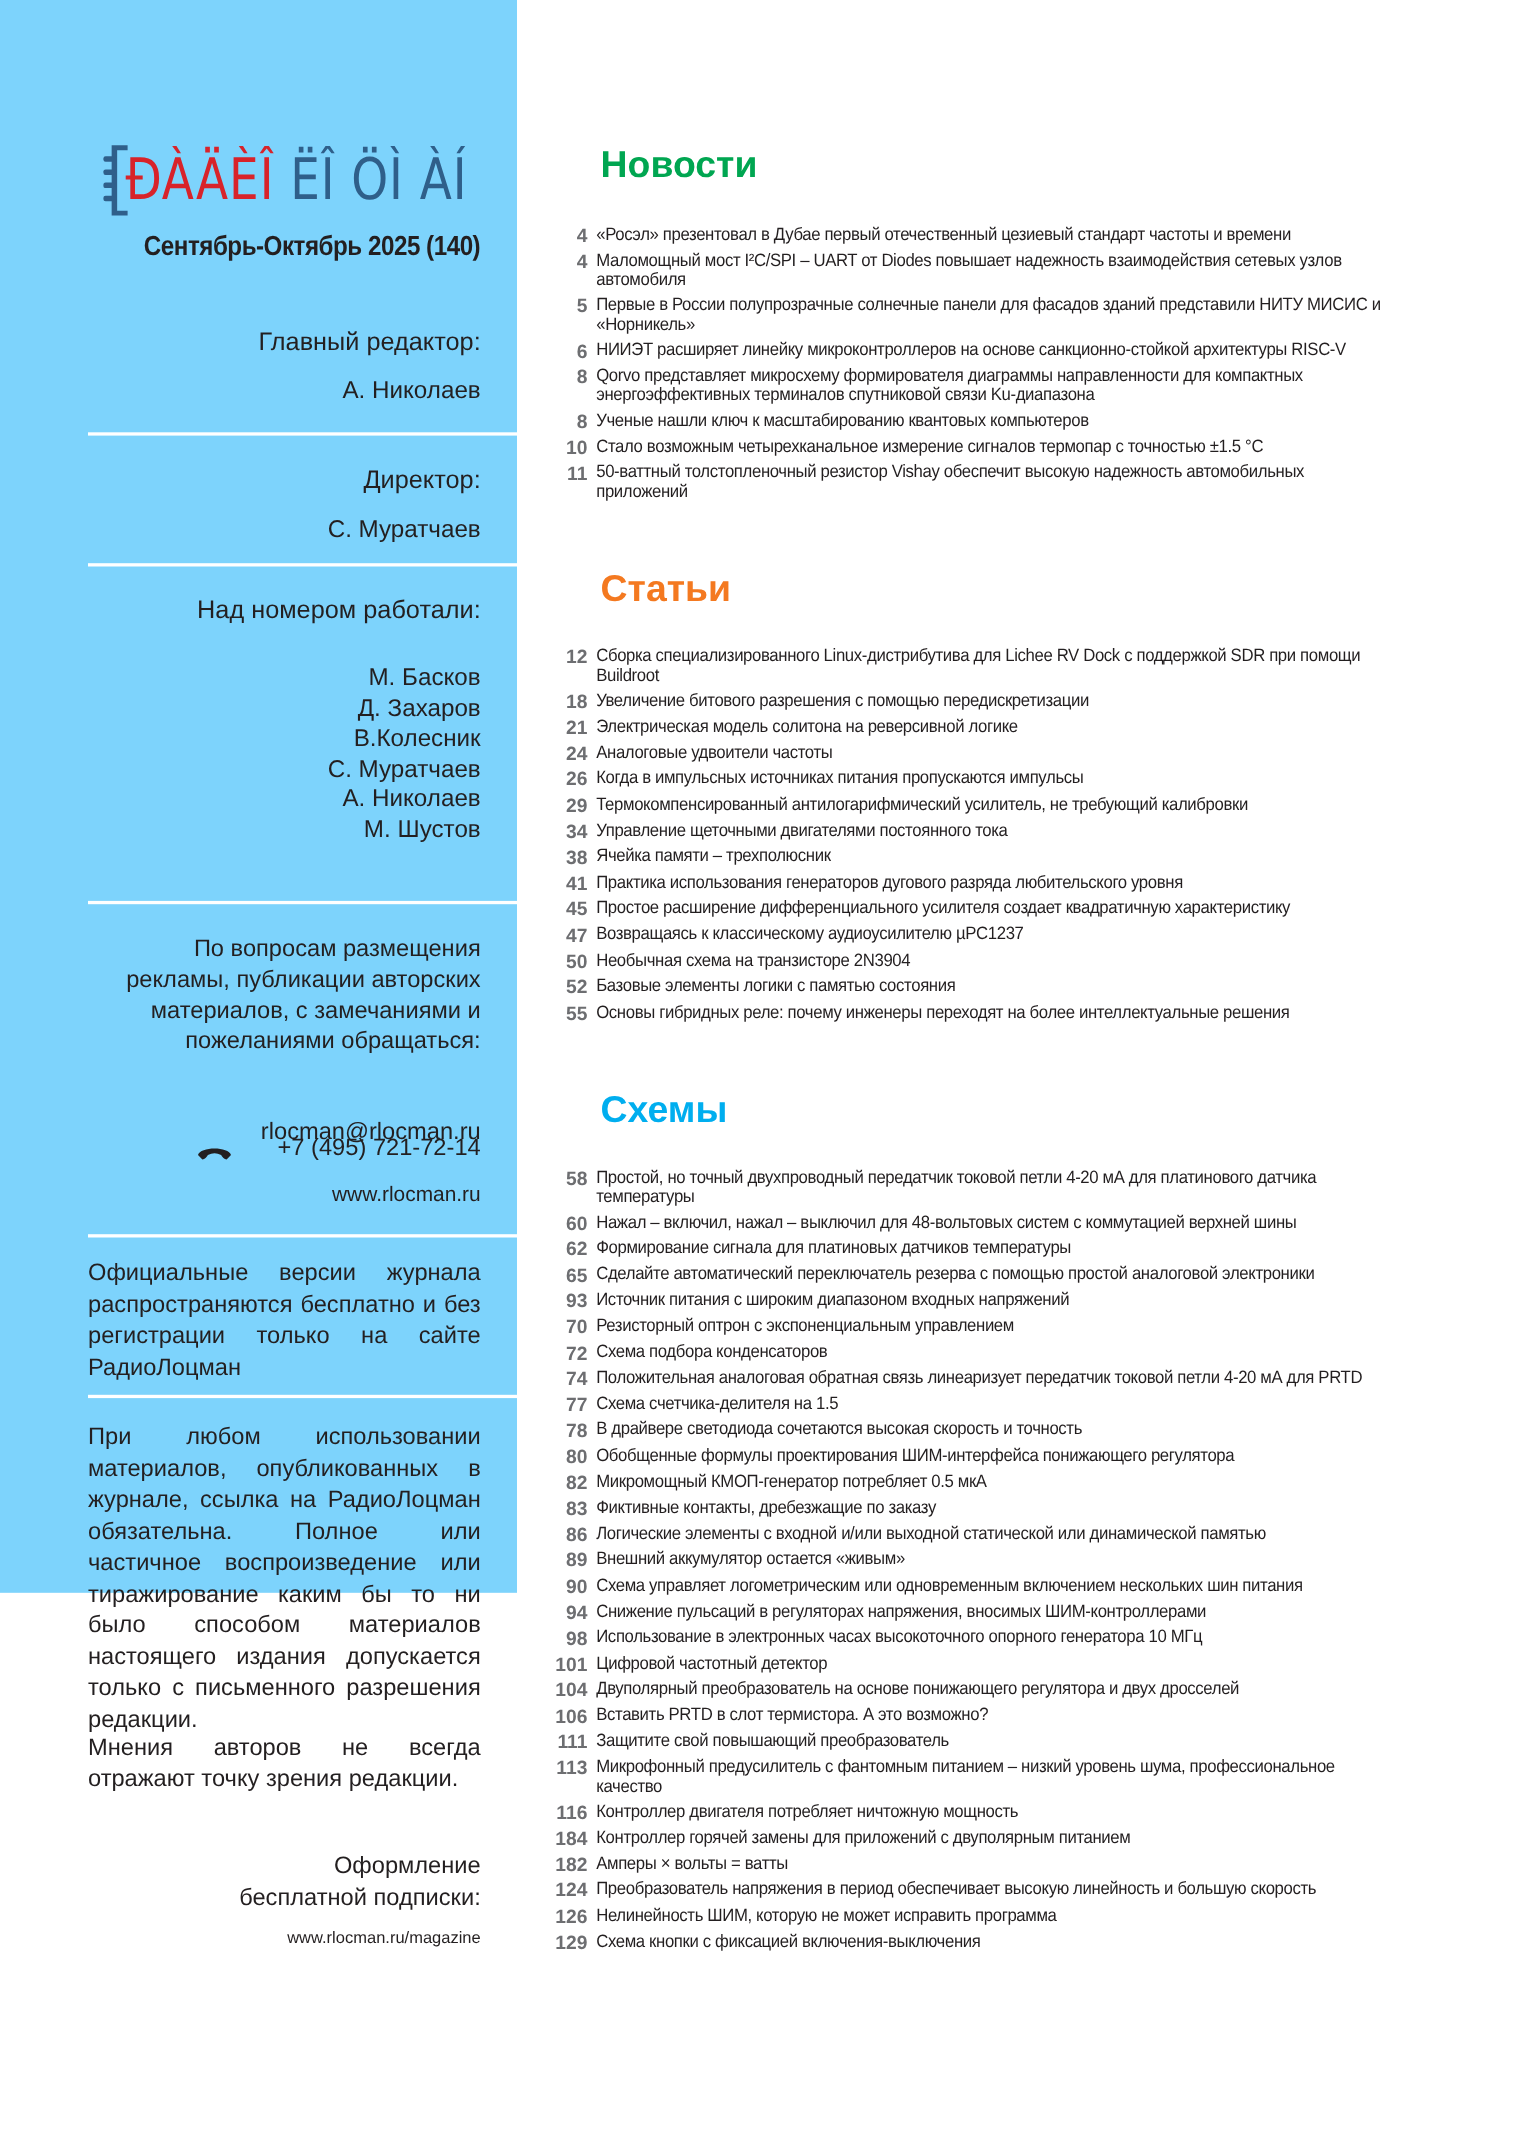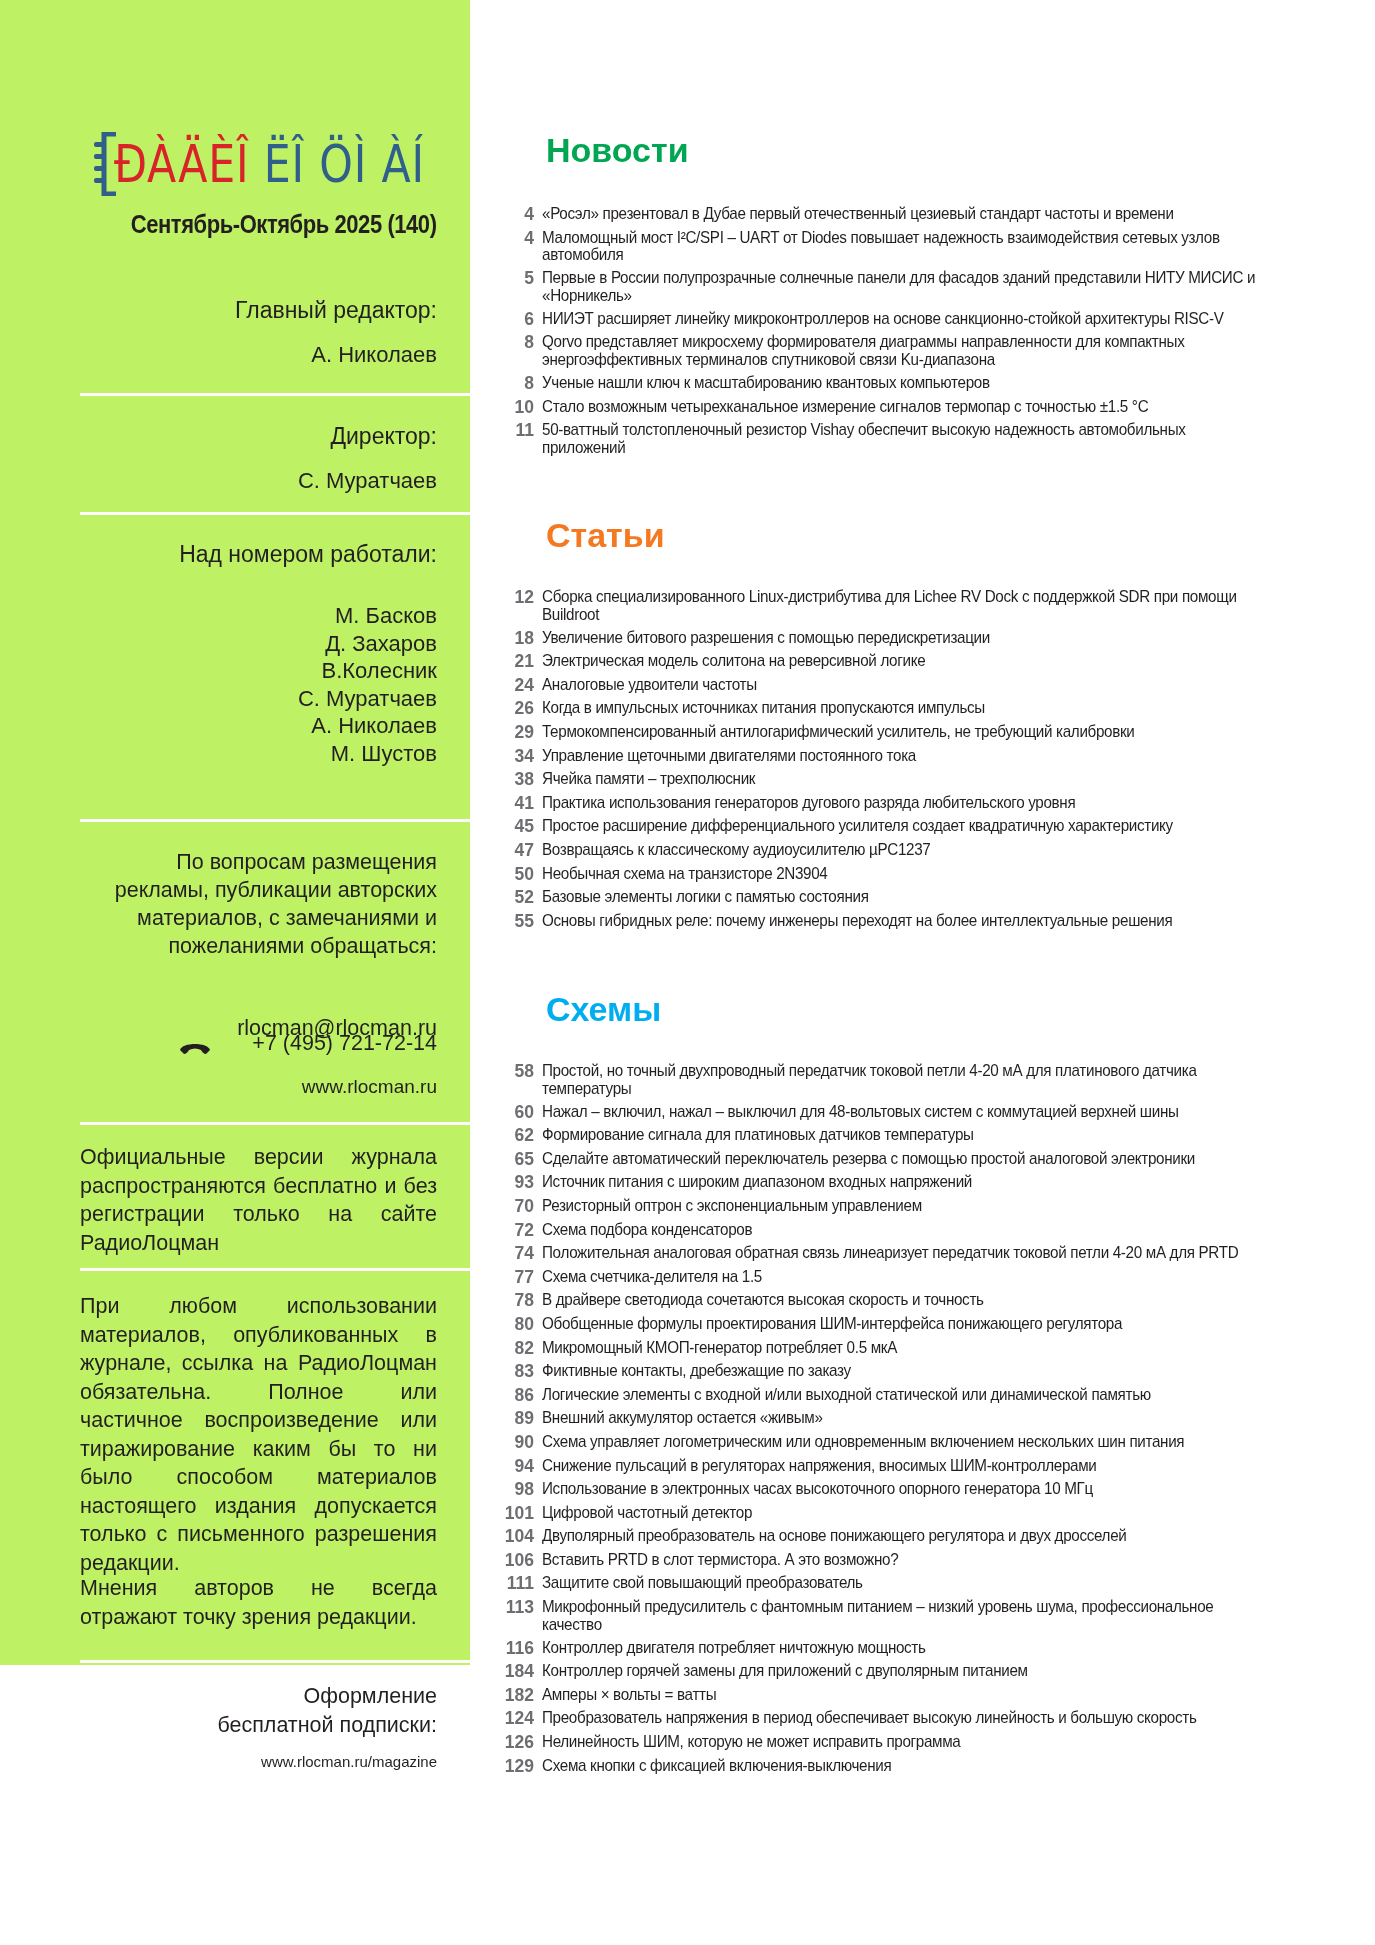--- a/index.html
+++ b/index.html
@@ -1,22 +1,22 @@
 <!DOCTYPE html>
 <html><head>
 <meta charset="utf-8">
 <style>
   * { box-sizing: border-box; margin: 0; padding: 0; }
   html, body { width: 1375px; height: 1945px; background: #ffffff; overflow: hidden; }
   body { position: relative; font-family: "Liberation Sans", sans-serif; color: #231f20; }
 
   
   .sidebar {
-    position: absolute; left: 0; top: 0; width: 470px; height: 1665px;
-    background: #bef264;
+    position: absolute; left: 0; top: 0; width: 470px; height: 1448px;
+    background: #7dd3fc;
   }
   .logo {
     position: absolute; left: 92px; top: 128px; height: 70px; width: 360px;
   }
   .logo-bracket { position: absolute; left: 0; top: 4px; width: 30px; height: 64px; }
   .logo-text {
     position: absolute; left: 22px; top: 6px; font-size: 52px; line-height: 60px;
     white-space: nowrap; letter-spacing: 1px;
     font-family: "DejaVu Sans", sans-serif; font-weight: normal;
     transform: scaleX(0.82); transform-origin: left center;

